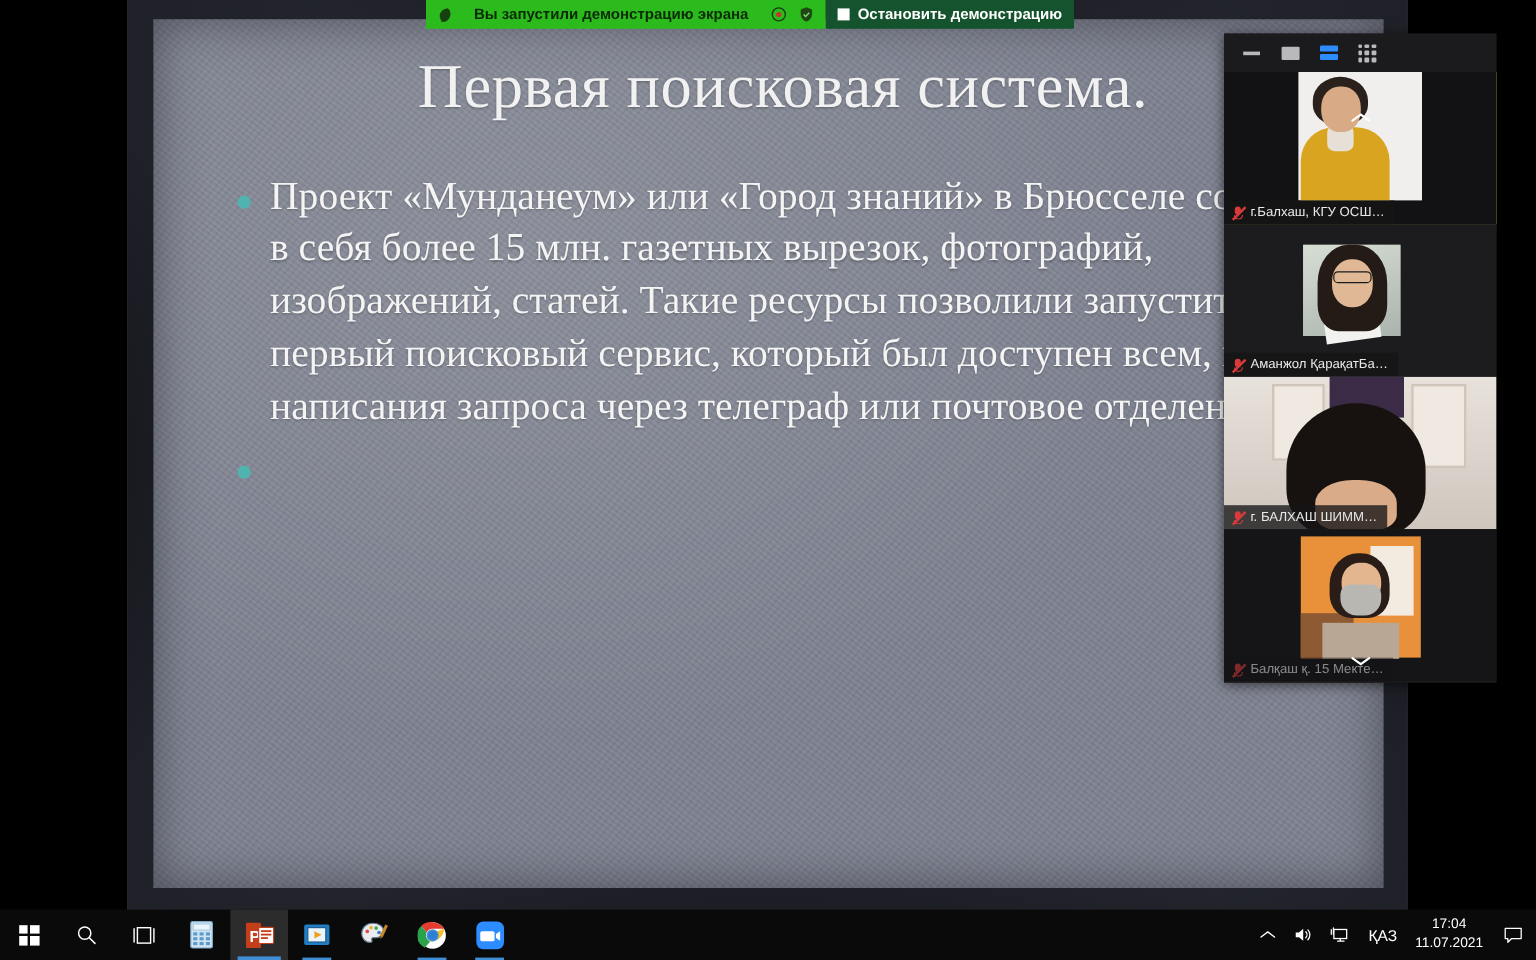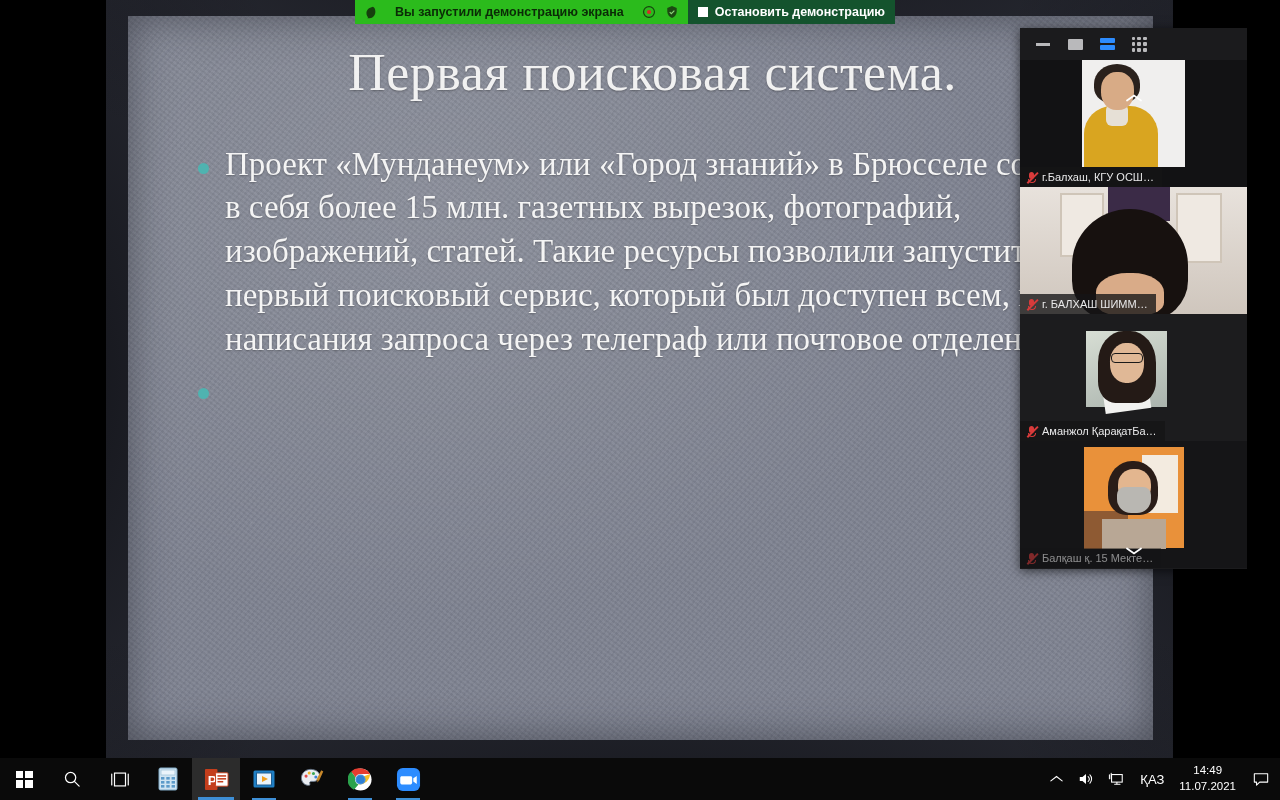--- a/index.html
+++ b/index.html
@@ -239,55 +239,55 @@
         <span class="mic-off">
             <span class="body"></span>
             <span class="base"></span>
             <span class="slash"></span>
           </span>
         <span class="tile-name-txt">г.Балхаш, КГУ ОСШ…</span>
       </div>
     </div>
 
     <div class="tile">
-      <div class="tile-media m3">
-        <div class="wall"></div>
-          <div class="dark"></div>
-          <div class="cab-l"></div>
-          <div class="cab-r"></div>
-        <div class="head"></div>
-          <div class="fore"></div>
-      </div>
-      <div class="tile-name">
-        <span class="mic-off">
-            <span class="body"></span>
-            <span class="base"></span>
-            <span class="slash"></span>
-          </span>
-        <span class="tile-name-txt">г. БАЛХАШ ШИММ…</span>
-      </div>
-    </div>
-
-    <div class="tile">
       <div class="tile-media m2">
         <div class="ph">
             <div class="bg2"></div>
             <div class="shirt"></div>
             <div class="hair"></div>
             <div class="face"></div>
             <div class="glass"></div>
           </div>
       </div>
       <div class="tile-name">
         <span class="mic-off">
             <span class="body"></span>
             <span class="base"></span>
             <span class="slash"></span>
           </span>
         <span class="tile-name-txt">Аманжол ҚарақатБа…</span>
+      </div>
+    </div>
+
+    <div class="tile">
+      <div class="tile-media m3">
+        <div class="wall"></div>
+          <div class="dark"></div>
+          <div class="cab-l"></div>
+          <div class="cab-r"></div>
+        <div class="head"></div>
+          <div class="fore"></div>
+      </div>
+      <div class="tile-name">
+        <span class="mic-off">
+            <span class="body"></span>
+            <span class="base"></span>
+            <span class="slash"></span>
+          </span>
+        <span class="tile-name-txt">г. БАЛХАШ ШИММ…</span>
       </div>
     </div>
 
     <div class="tile">
       <div class="tile-media m4">
         <div class="ph">
             <div class="door"></div>
             <div class="desk"></div>
             <div class="top"></div>
             <div class="hair"></div>
@@ -415,21 +415,21 @@
       <span class="tray-ico">
         <svg width="18" height="16" viewBox="0 0 20 18">
             <rect x="5" y="4" width="12" height="8.5" fill="none" stroke="#fff" stroke-width="1.2"></rect>
             <path d="M8.5 15h6" stroke="#fff" stroke-width="1.2" stroke-linecap="round"></path>
             <path d="M11 12.5V15" stroke="#fff" stroke-width="1.2"></path>
             <path d="M2.6 4.2v4.4M4.6 2.6v6" stroke="#fff" stroke-width="1.2" stroke-linecap="round"></path>
           </svg>
       </span>
       <span class="tray-lang">ҚАЗ</span>
       <div id="tray-clock">
-        <div>14:49</div>
+        <div>17:04</div>
         <div>11.07.2021</div>
       </div>
       <span id="tray-action">
         <svg width="18" height="16" viewBox="0 0 20 18">
             <path d="M2.5 3h15v9.5h-9L5 16v-3.5H2.5z" fill="none" stroke="#fff" stroke-width="1.2" stroke-linejoin="round"></path>
           </svg>
       </span>
     </div>
   </div>
 </div>

